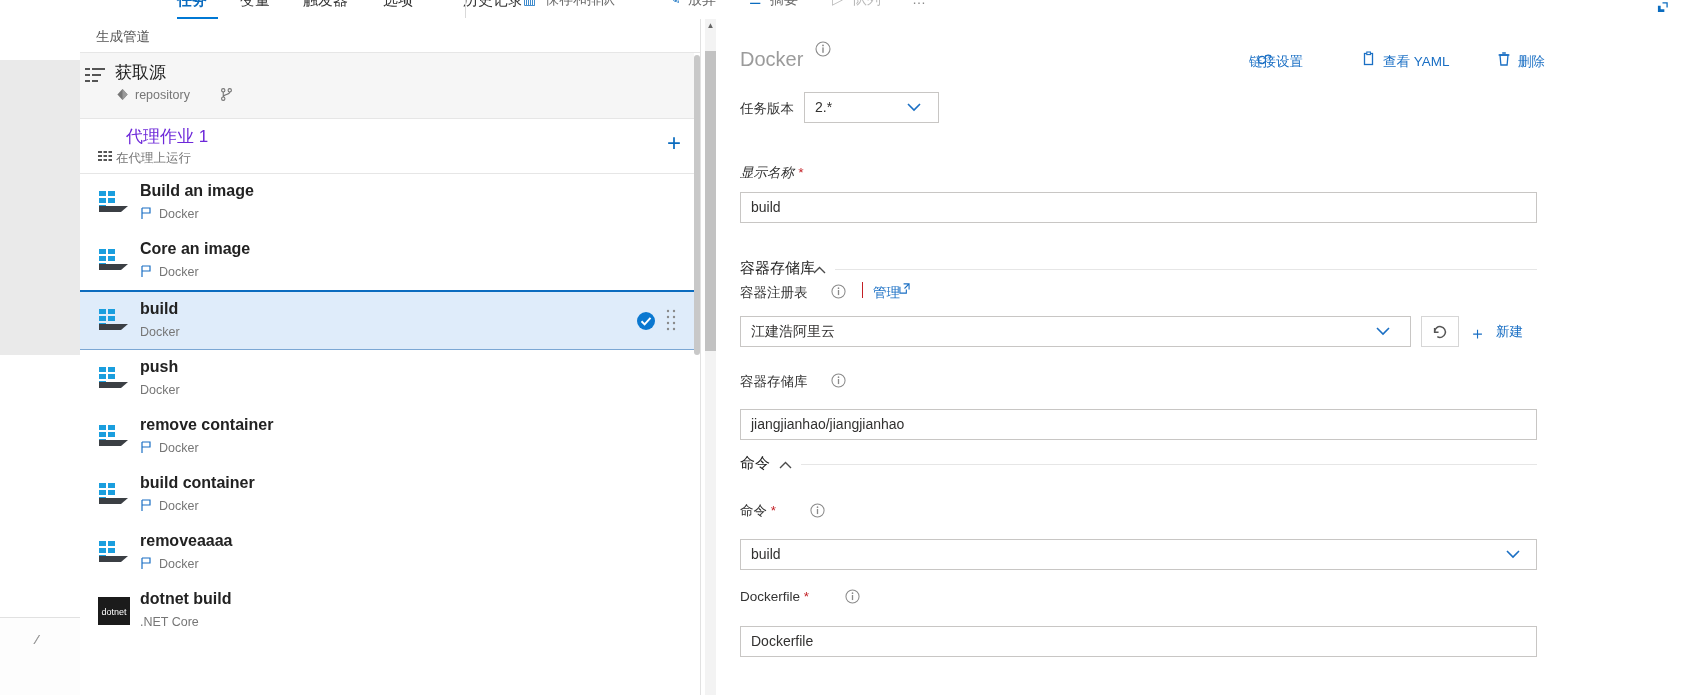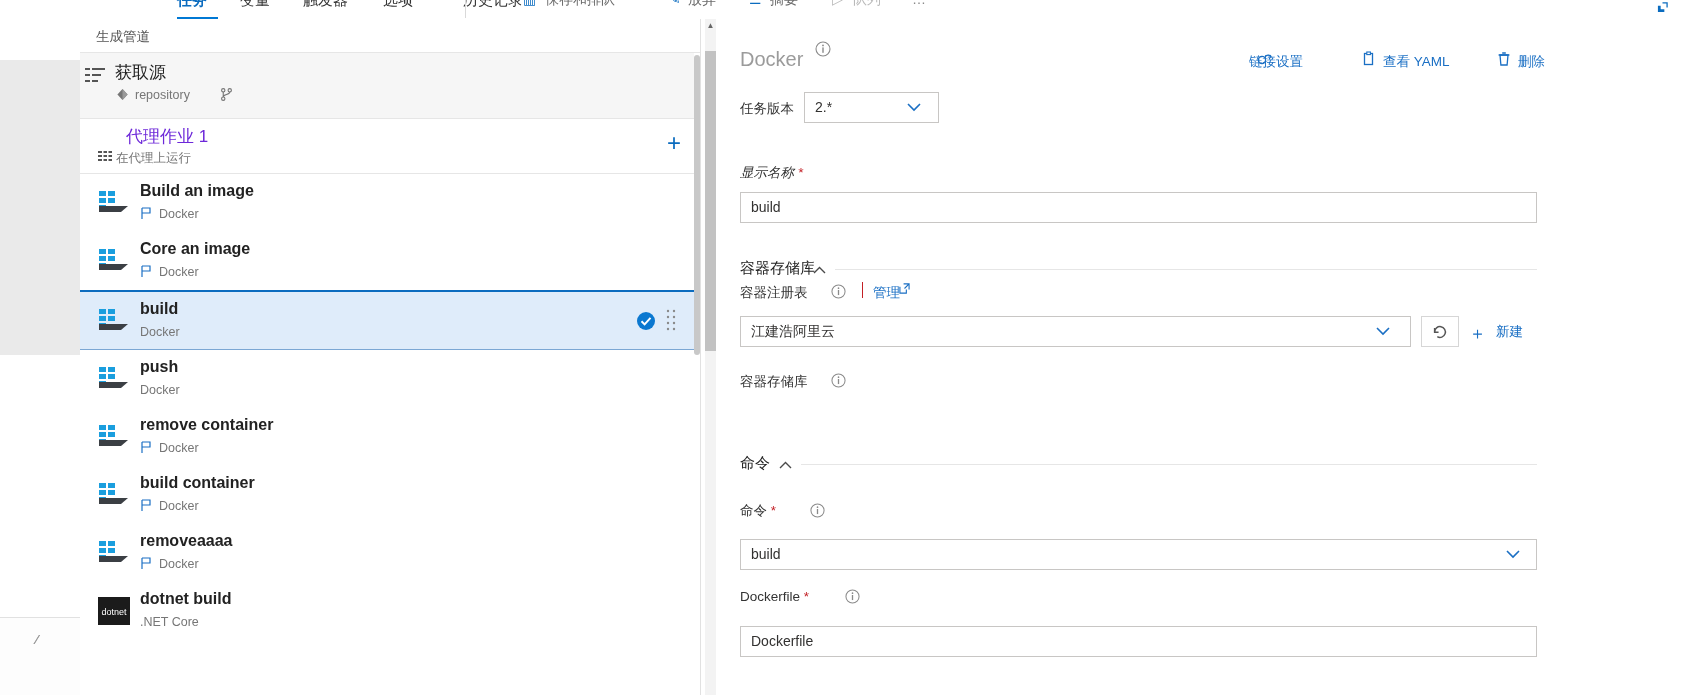--- a/index.html
+++ b/index.html
@@ -387,20 +387,23 @@
     </div>
     <div id="reg-new-plus">＋</div>
     <div id="reg-new" style="left:775px;">新建</div>
 
     <div class="fld-label" style="left:19px; top:354px;">容器存储库</div>
     <svg class="info-icon" style="left:110px; top:354px;" viewBox="0 0 16 16">
       <circle cx="8" cy="8" r="7" fill="none" stroke="#8a8a8a" stroke-width="1.1"></circle>
       <circle cx="8" cy="4.4" r="0.9" fill="#8a8a8a"></circle>
       <rect x="7.3" y="6.4" width="1.4" height="5.4" fill="#8a8a8a"></rect>
     </svg>
+    <div class="txtbox" style="left:19px; top:390px; width:797px;">
+      <span>jiangjianhao/jiangjianhao</span>
+    </div>
 
     <div class="section-hdr" style="left:19px; top:435px;">命令</div>
     <svg class="section-caret" style="left:58px; top:442px;" viewBox="0 0 13 8">
       <path d="M1 7 L6.5 1.5 L12 7" fill="none" stroke="#4a4a4a" stroke-width="1.4"></path>
     </svg>
     <div class="section-rule" style="left:80px; top:445px; width:736px;"></div>
 
     <div class="fld-label" style="left:19px; top:483px;">
       <span>命令</span><span class="req"> *</span>
     </div>

